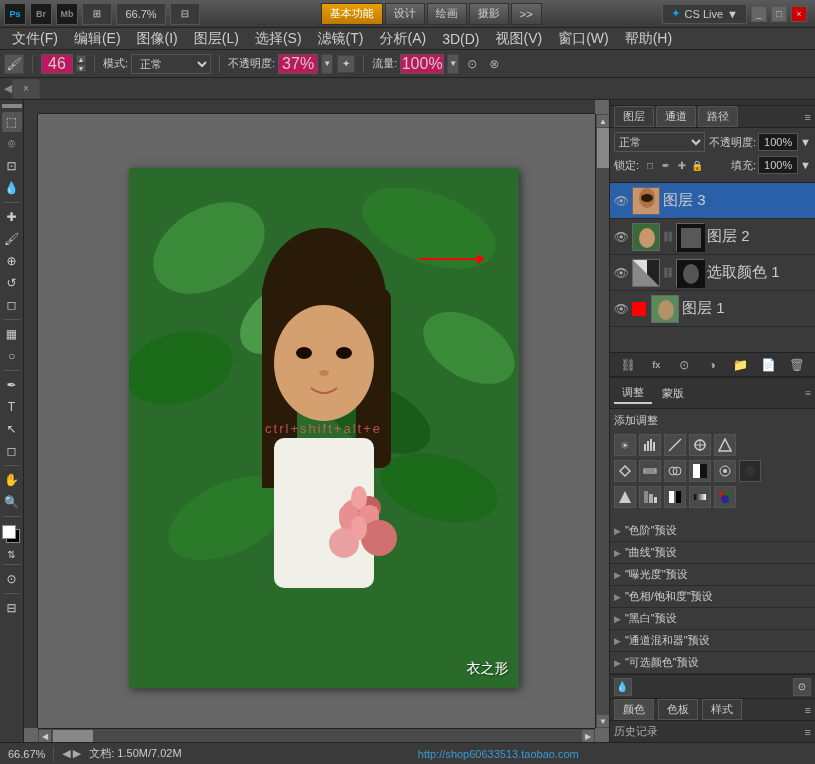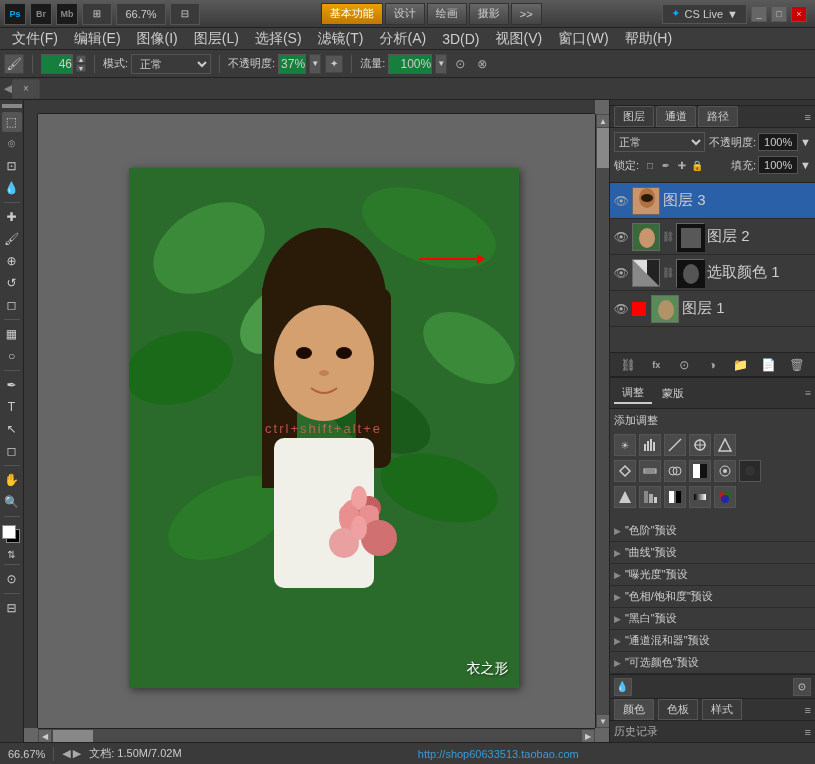--- a/index.html
+++ b/index.html
@@ -43,22 +43,22 @@
 
     
     #toolbar {
       width: 100%; height: 28px; background: #3a3a3a;
       display: flex; align-items: center; padding: 0 4px; gap: 4px;
       border-bottom: 1px solid #222;
     }
     .toolbar-item { display: flex; align-items: center; gap: 3px; color: #ccc; font-size: 11px; }
     .toolbar-separator { width: 1px; height: 18px; background: #555; margin: 0 4px; }
     .toolbar-input { 
-      height: 20px; background: #15803d; border: 1px solid #555; color: #ccc; 
-      font-size: 12px; text-align: right; 
+      height: 20px; background: #be185d; border: 1px solid #555; color: #ccc; 
+      font-size: 16px; text-align: center; 
     }
     .toolbar-dropdown {
       height: 20px; background: #3a3a3a; border: 1px solid #555; color: #ccc;
       font-size: 11px; padding: 0 4px;
     }
 
     
     #tabbar {
       width: 100%; height: 22px; background: #3a3a3a;
       display: flex; align-items: center; padding: 0 4px;
@@ -306,21 +306,21 @@
   <div class="toolbar-separator"></div>
   <div class="toolbar-item">
     <span>模式:</span>
     <select class="toolbar-dropdown" style="width:80px;">
       <option>正常</option>
     </select>
   </div>
   <div class="toolbar-separator"></div>
   <div class="toolbar-item">
     <span>不透明度:</span>
-    <input type="text" class="toolbar-input" style="width: 28px;" value="37%">
+    <input type="text" class="toolbar-input" style="width: 40px;" value="37%">
     <div style="width:12px;height:20px;background:#555;border:1px solid #444;display:flex;align-items:center;justify-content:center;font-size:8px;">▼</div>
   </div>
   <div style="width:18px;height:18px;background:#555;border:1px solid #444;display:flex;align-items:center;justify-content:center;font-size:10px;color:#ccc;">✦</div>
   <div class="toolbar-separator"></div>
   <div class="toolbar-item">
     <span>流量:</span>
     <input type="text" class="toolbar-input" style="width: 44px;" value="100%">
     <div style="width:12px;height:20px;background:#555;border:1px solid #444;display:flex;align-items:center;justify-content:center;font-size:8px;">▼</div>
   </div>
   <div style="width:18px;height:18px;display:flex;align-items:center;justify-content:center;font-size:12px;color:#aaa;">⊙</div>

